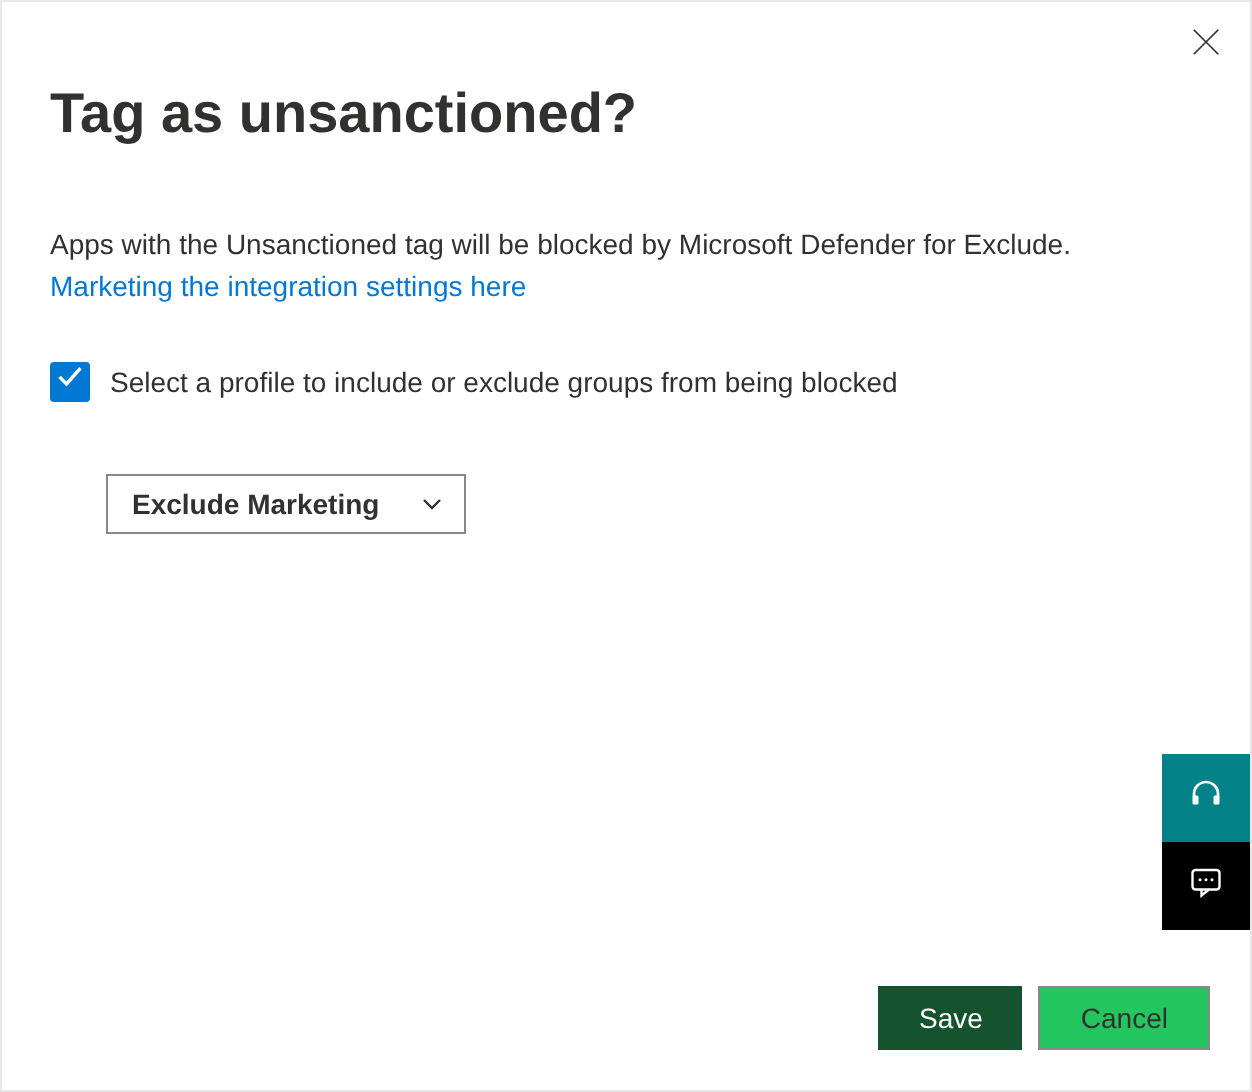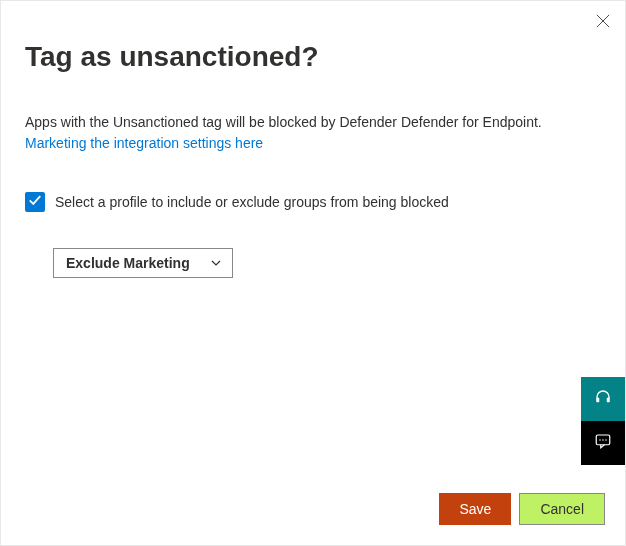--- a/index.html
+++ b/index.html
@@ -53,21 +53,20 @@
       cursor: pointer;
       display: inline-block;
       margin-top: 2px;
       margin-bottom: 30px;
     }
     .checkbox-row {
       display: flex;
       align-items: center;
       gap: 10px;
       margin-bottom: 36px;
-      margin-top: 11px;
     }
     .checkbox {
       width: 20px;
       height: 20px;
       background: #0078d4;
       border-radius: 2px;
       display: flex;
       align-items: center;
       justify-content: center;
       cursor: pointer;
@@ -114,25 +113,25 @@
       border: none;
       cursor: pointer;
       font-family: inherit;
       min-width: 66px;
       height: 32px;
       display: flex;
       align-items: center;
       justify-content: center;
     }
     .btn-primary {
-      background: #c2410c;
+      background: #14532d;
       color: #ffffff;
     }
     .btn-secondary {
-      background: #bef264;
+      background: #22c55e;
       color: #323130;
       border: 1px solid #8a8886;
     }
     .side-widgets {
       position: absolute;
       right: 0;
       bottom: 80px;
       display: flex;
       flex-direction: column;
     }
@@ -160,21 +159,21 @@
   <span>
     <svg viewBox="0 0 16 16" width="14" height="14">
         <path d="M1 1 L15 15 M15 1 L1 15" stroke="#323130" stroke-width="1" fill="none"></path>
       </svg>
   </span>
 </button>
 
 <div class="dialog-content">
   <h1 class="dialog-title">Tag as unsanctioned?</h1>
 
-  <p class="description">Apps with the Unsanctioned tag will be blocked by Defender Defender for Endpoint.</p>
+  <p class="description">Apps with the Unsanctioned tag will be blocked by Microsoft Defender for Exclude.</p>
   <a class="config-link">Marketing the integration settings here</a>
 
   <div class="checkbox-row">
     <div class="checkbox">
       <span>
         <svg viewBox="0 0 16 16">
             <path d="M2 8.5 L6 12.5 L14 3.5" stroke="#ffffff" stroke-width="2" fill="none"></path>
           </svg>
       </span>
     </div>

